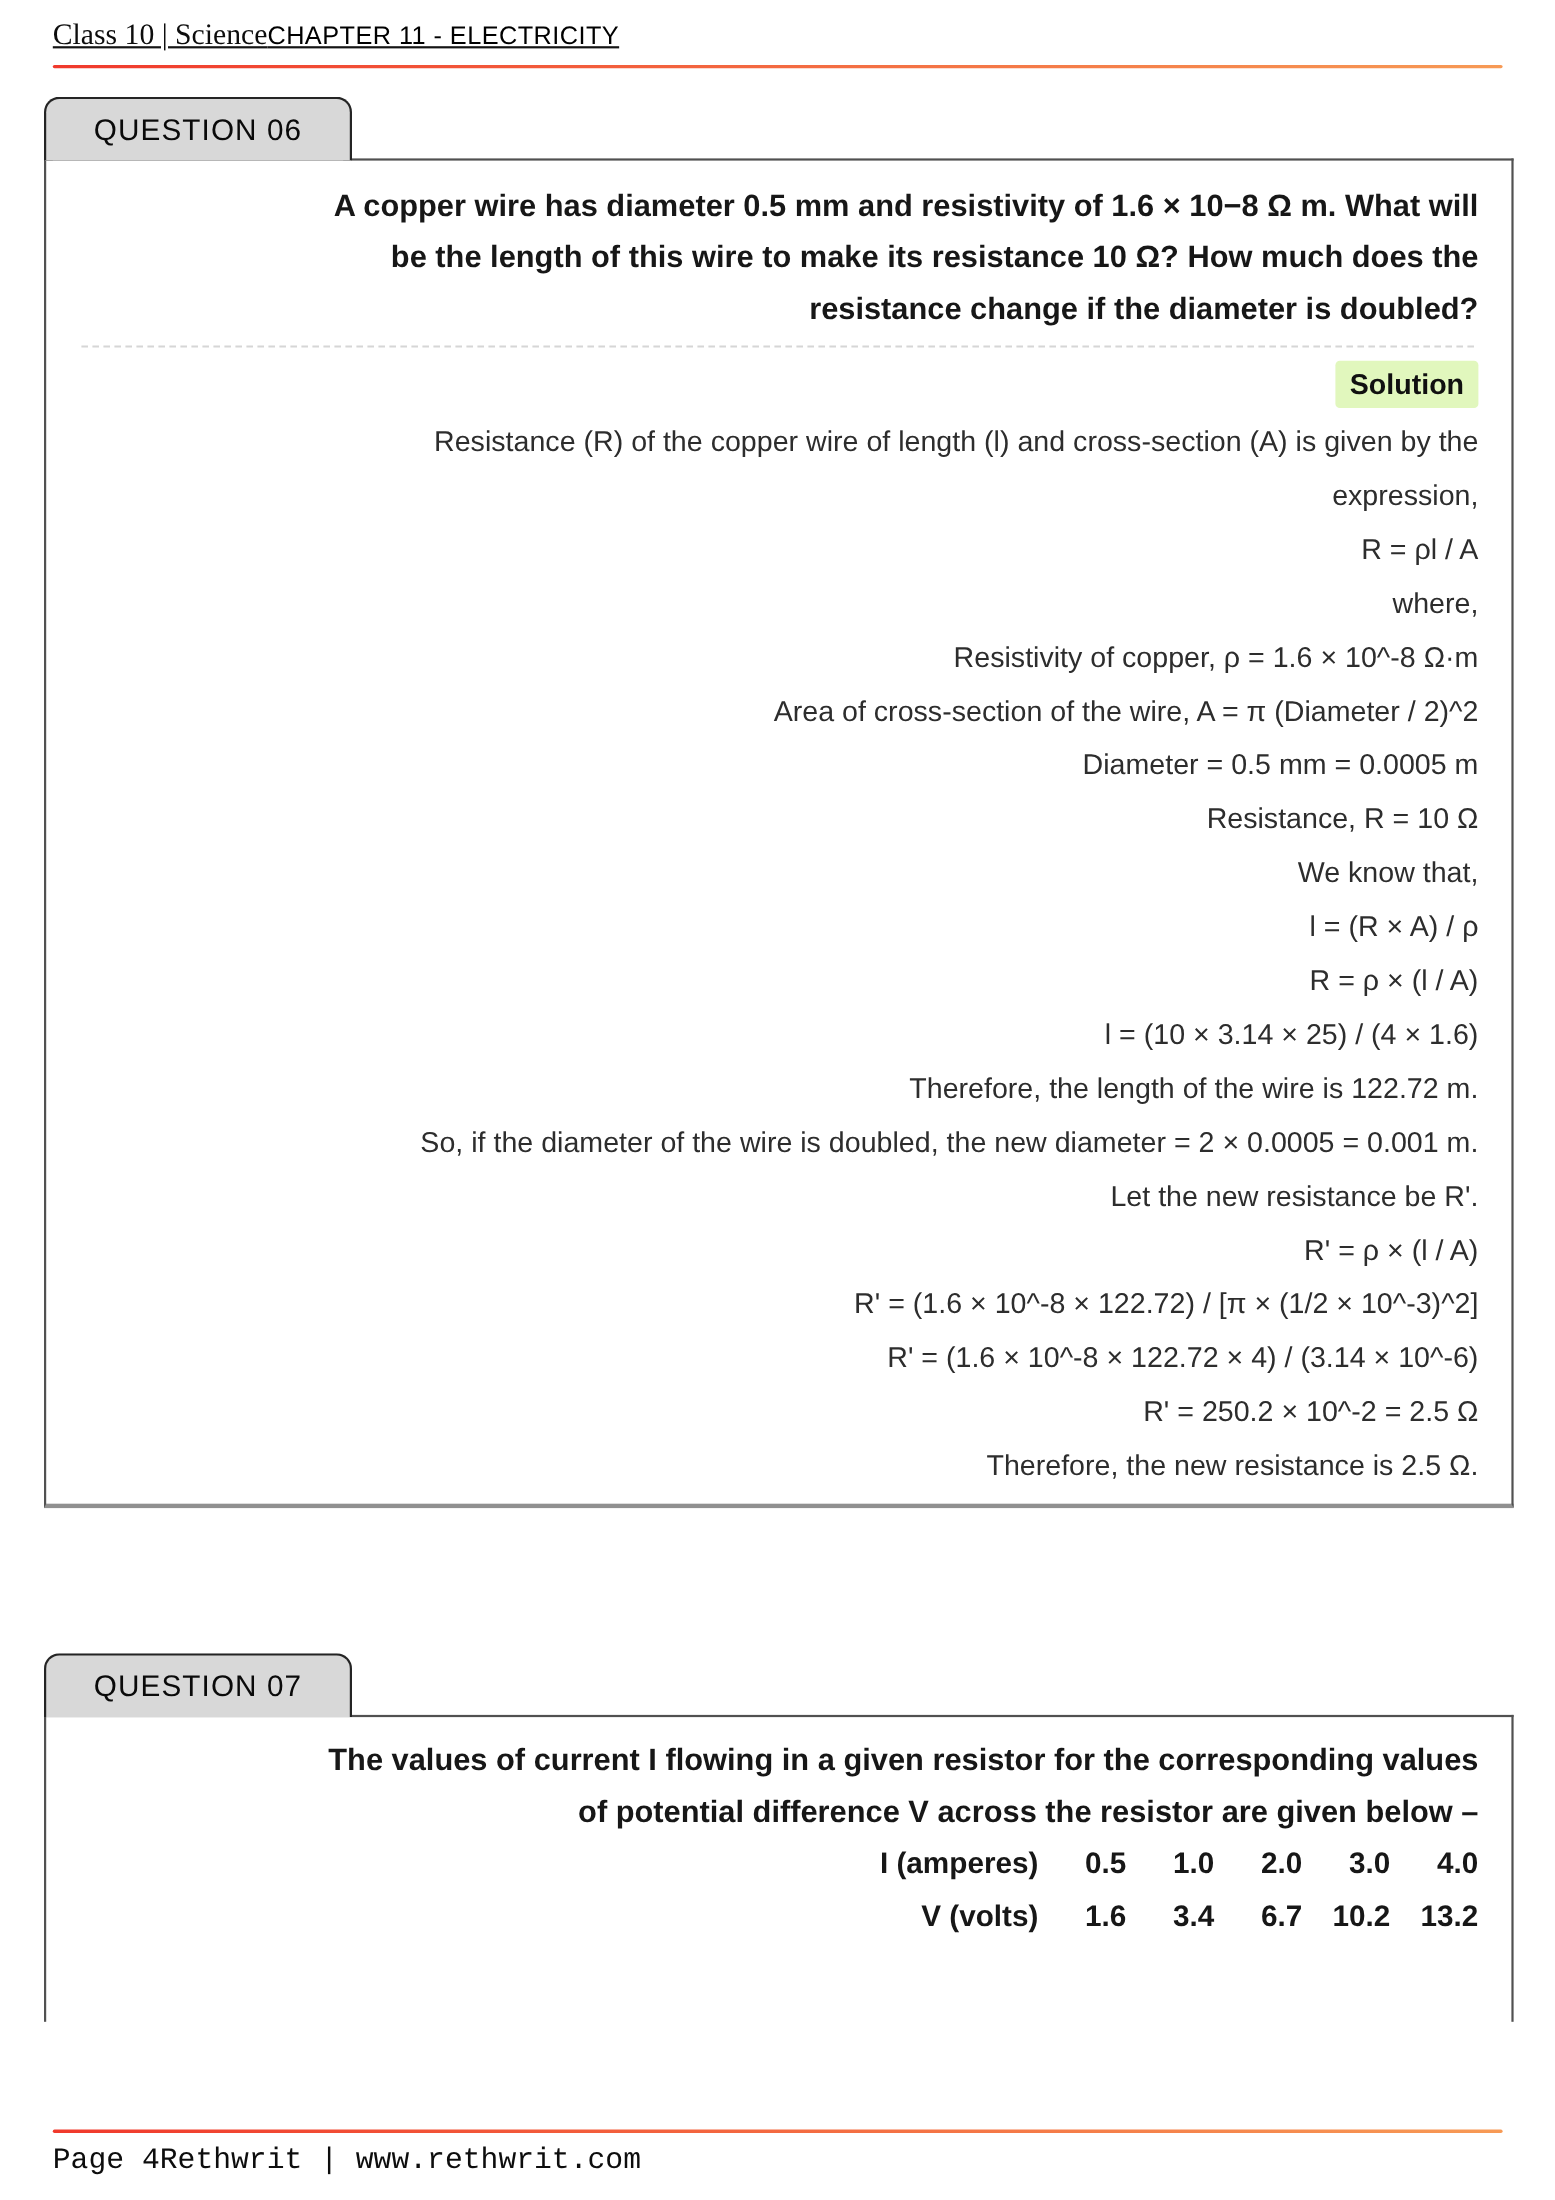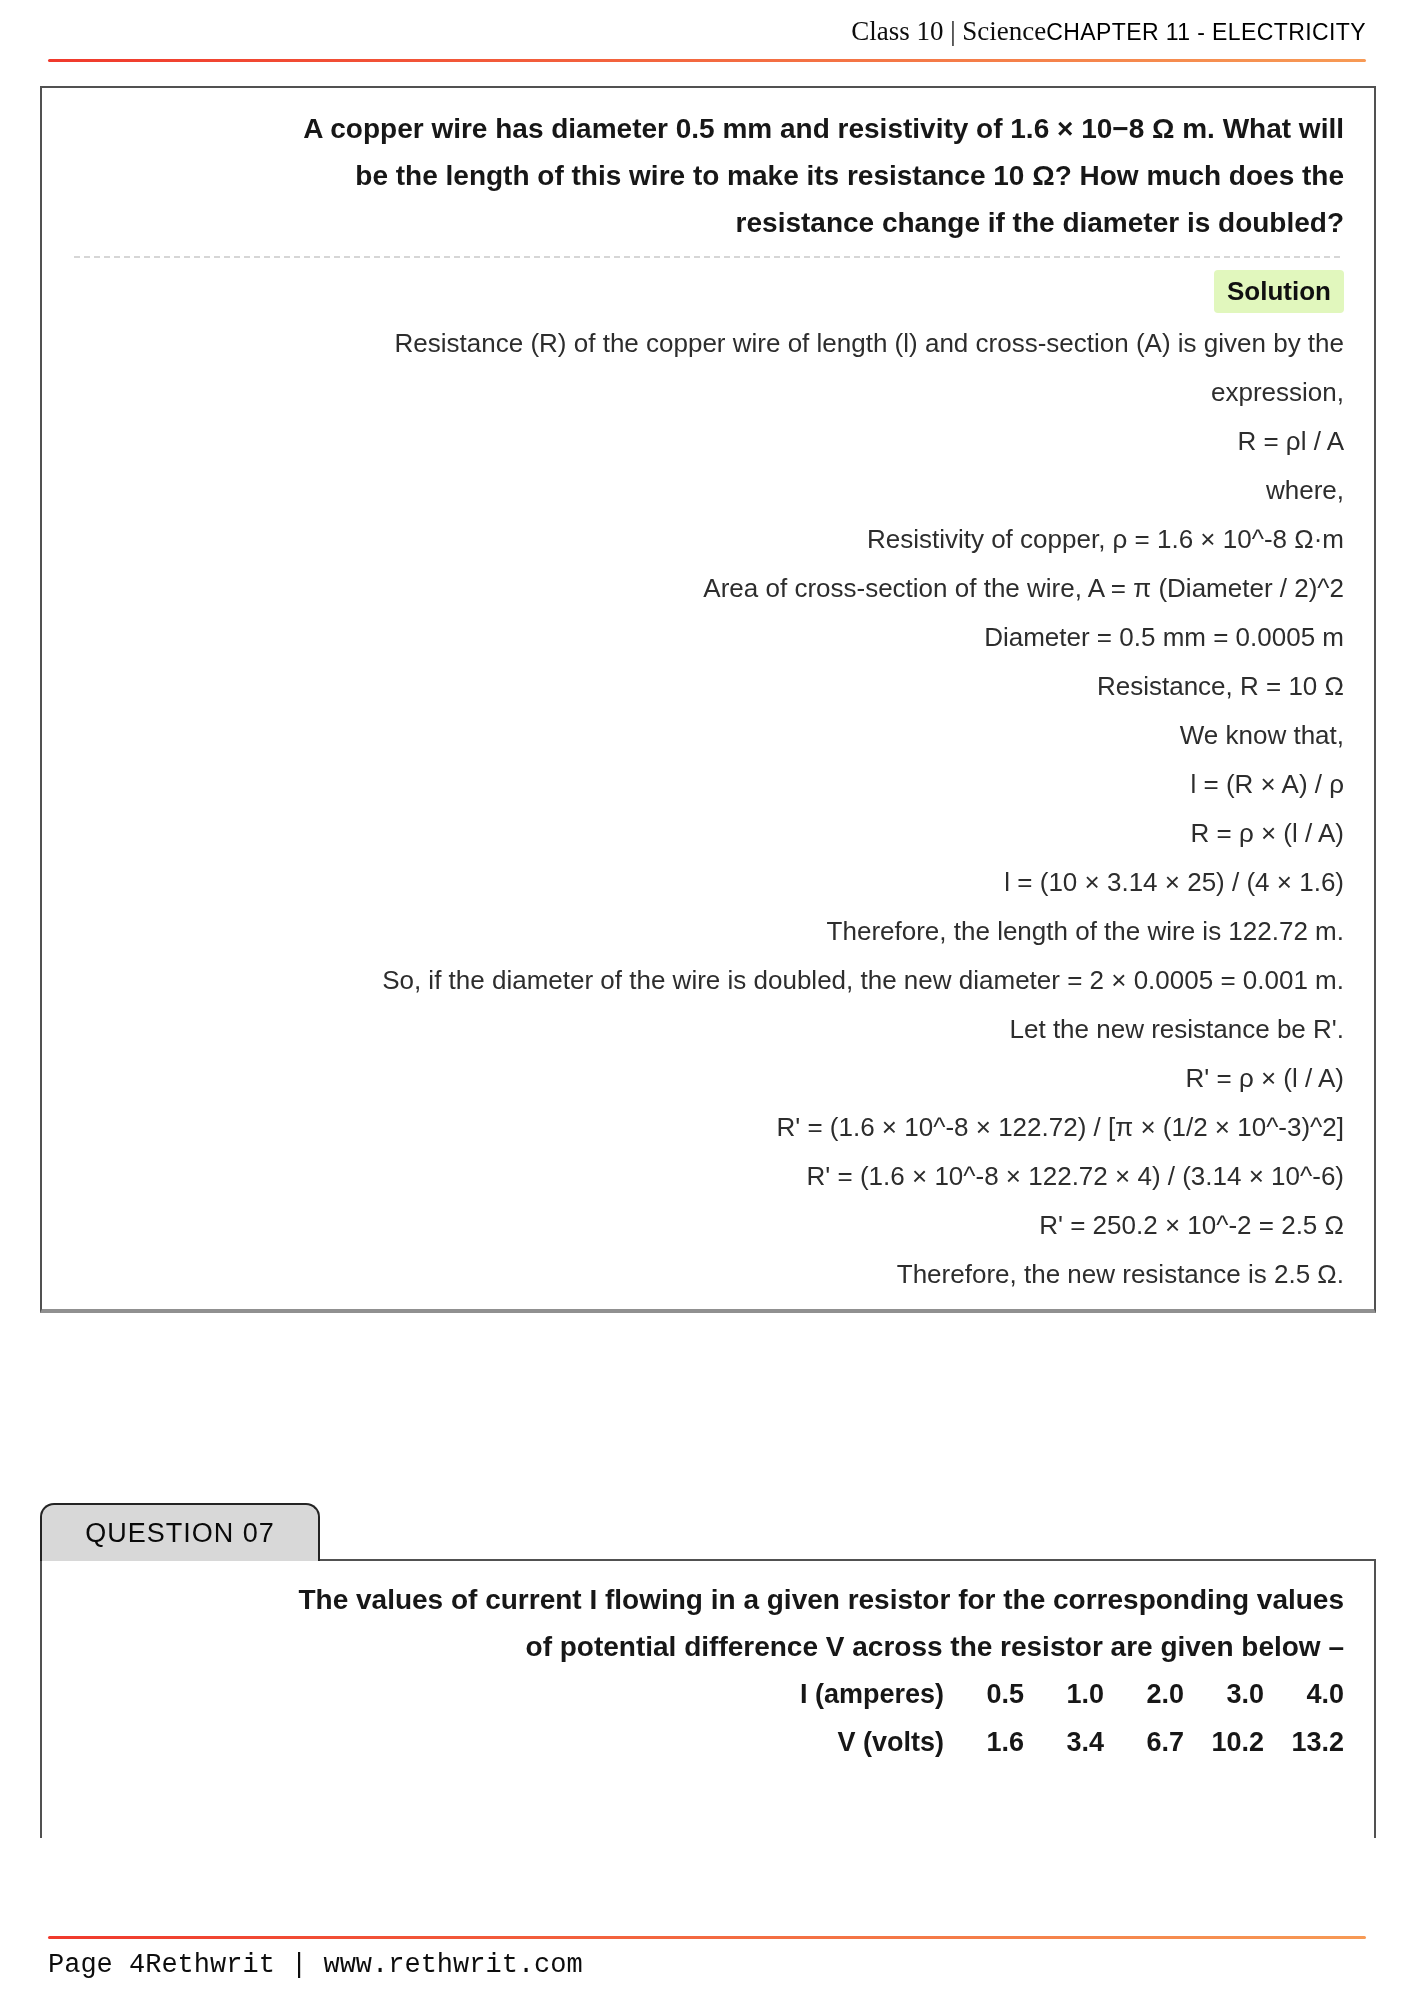--- a/index.html
+++ b/index.html
@@ -3,21 +3,21 @@
 <meta charset="utf-8">
 <style>
   * { margin:0; padding:0; box-sizing:border-box; }
   html,body { background:#ffffff; }
   body {
     width:1414px; height:2000px; position:relative; overflow:hidden;
     font-family:"Liberation Sans", sans-serif; color:#141414;
   }
   .header {
     position:absolute; top:16px; left:48px; width:1318px;
-    display:flex; justify-content:flex-end; align-items:baseline;
+    display:flex; justify-content:flex-start; align-items:baseline;text-decoration:underline;
   }
   .header-left {
     font-family:"Liberation Serif", serif; font-size:27px; color:#0d0d0d;
   }
   .header-right {
     font-size:23px; font-weight:500; letter-spacing:0.4px; color:#000;
   }
   .top-rule, .footer-rule {
     position:absolute; left:48px; width:1318px; height:3px;
     background:linear-gradient(90deg, #f0392c, #f79a55);
@@ -77,20 +77,21 @@
 </head>
 <body>
 
 <div class="header">
   <div class="header-left">Class 10 | Science</div>
   <div class="header-right">CHAPTER 11 - ELECTRICITY</div>
 </div>
 <div class="top-rule"></div>
 
 <div class="question-section q06">
+  <div class="tab">QUESTION 06</div>
   <div class="qbox">
     <div>
         <div class="q-line">A copper wire has diameter 0.5 mm and resistivity of 1.6 × 10−8 Ω m. What will</div>
         <div class="q-line">be the length of this wire to make its resistance 10 Ω? How much does the</div>
         <div class="q-line">resistance change if the diameter is doubled?</div>
       </div>
     <div class="dashed-divider"></div>
     <div>
       <span class="solution-badge">Solution</span>
     </div>

